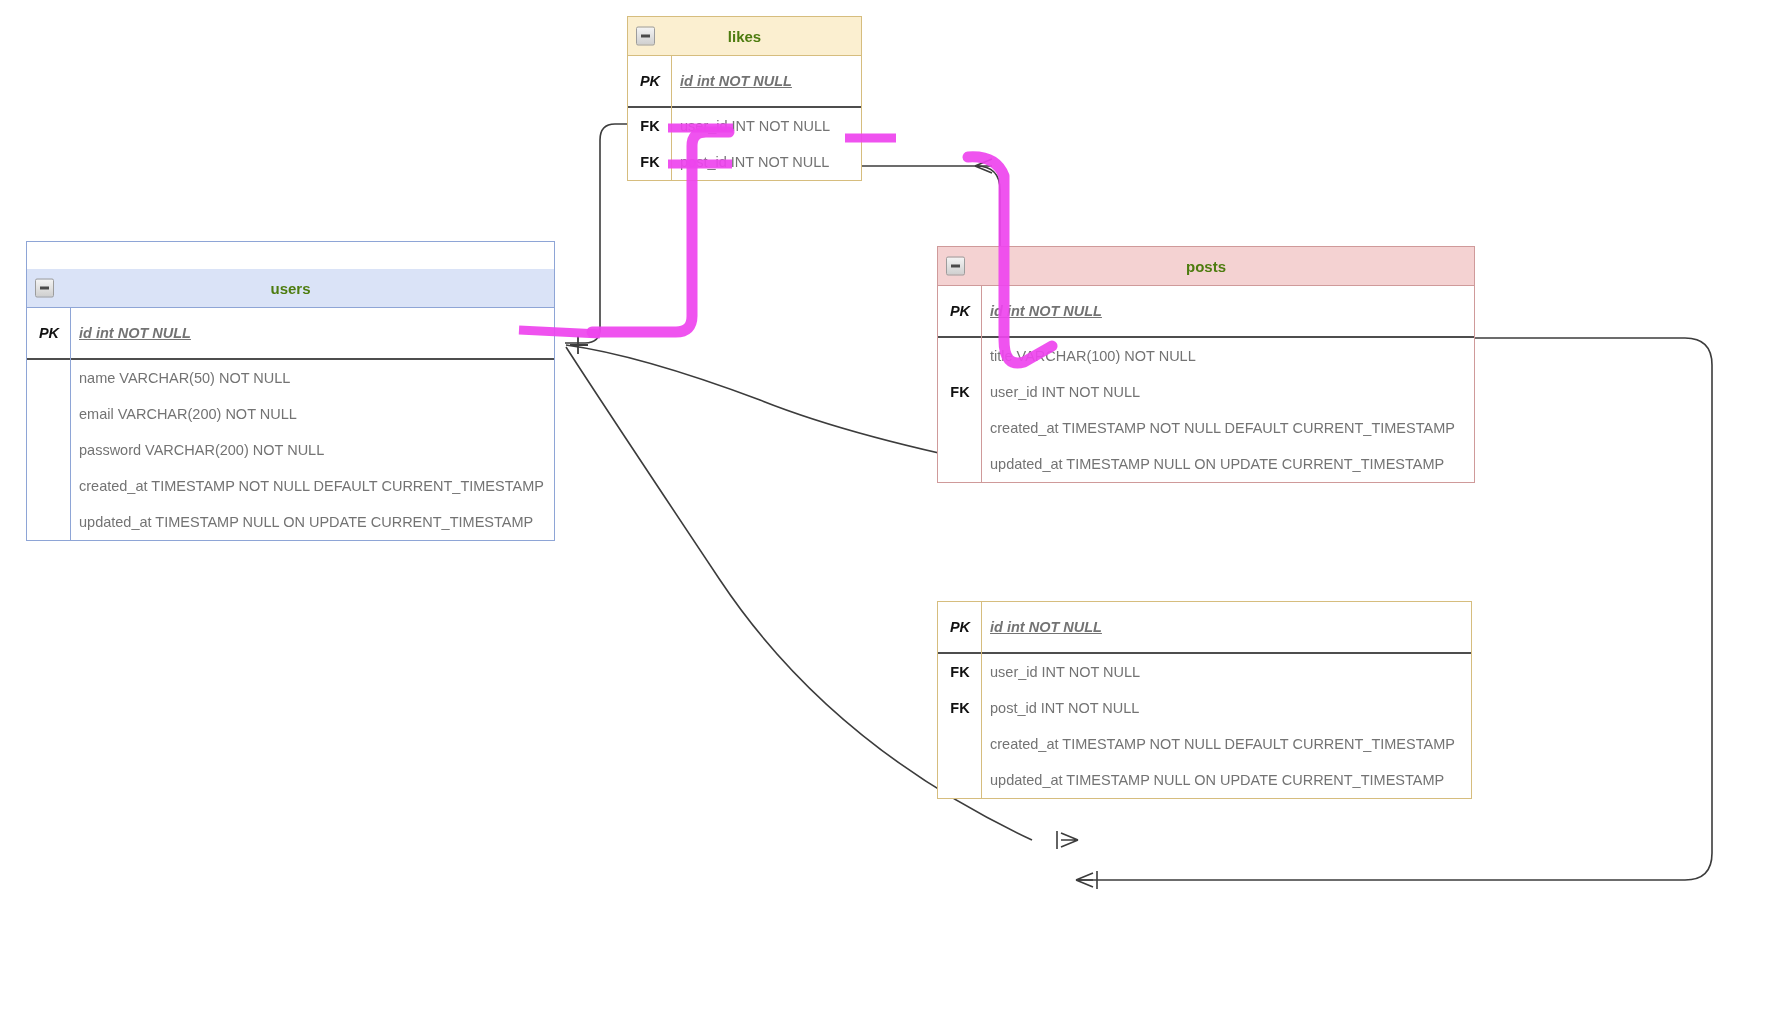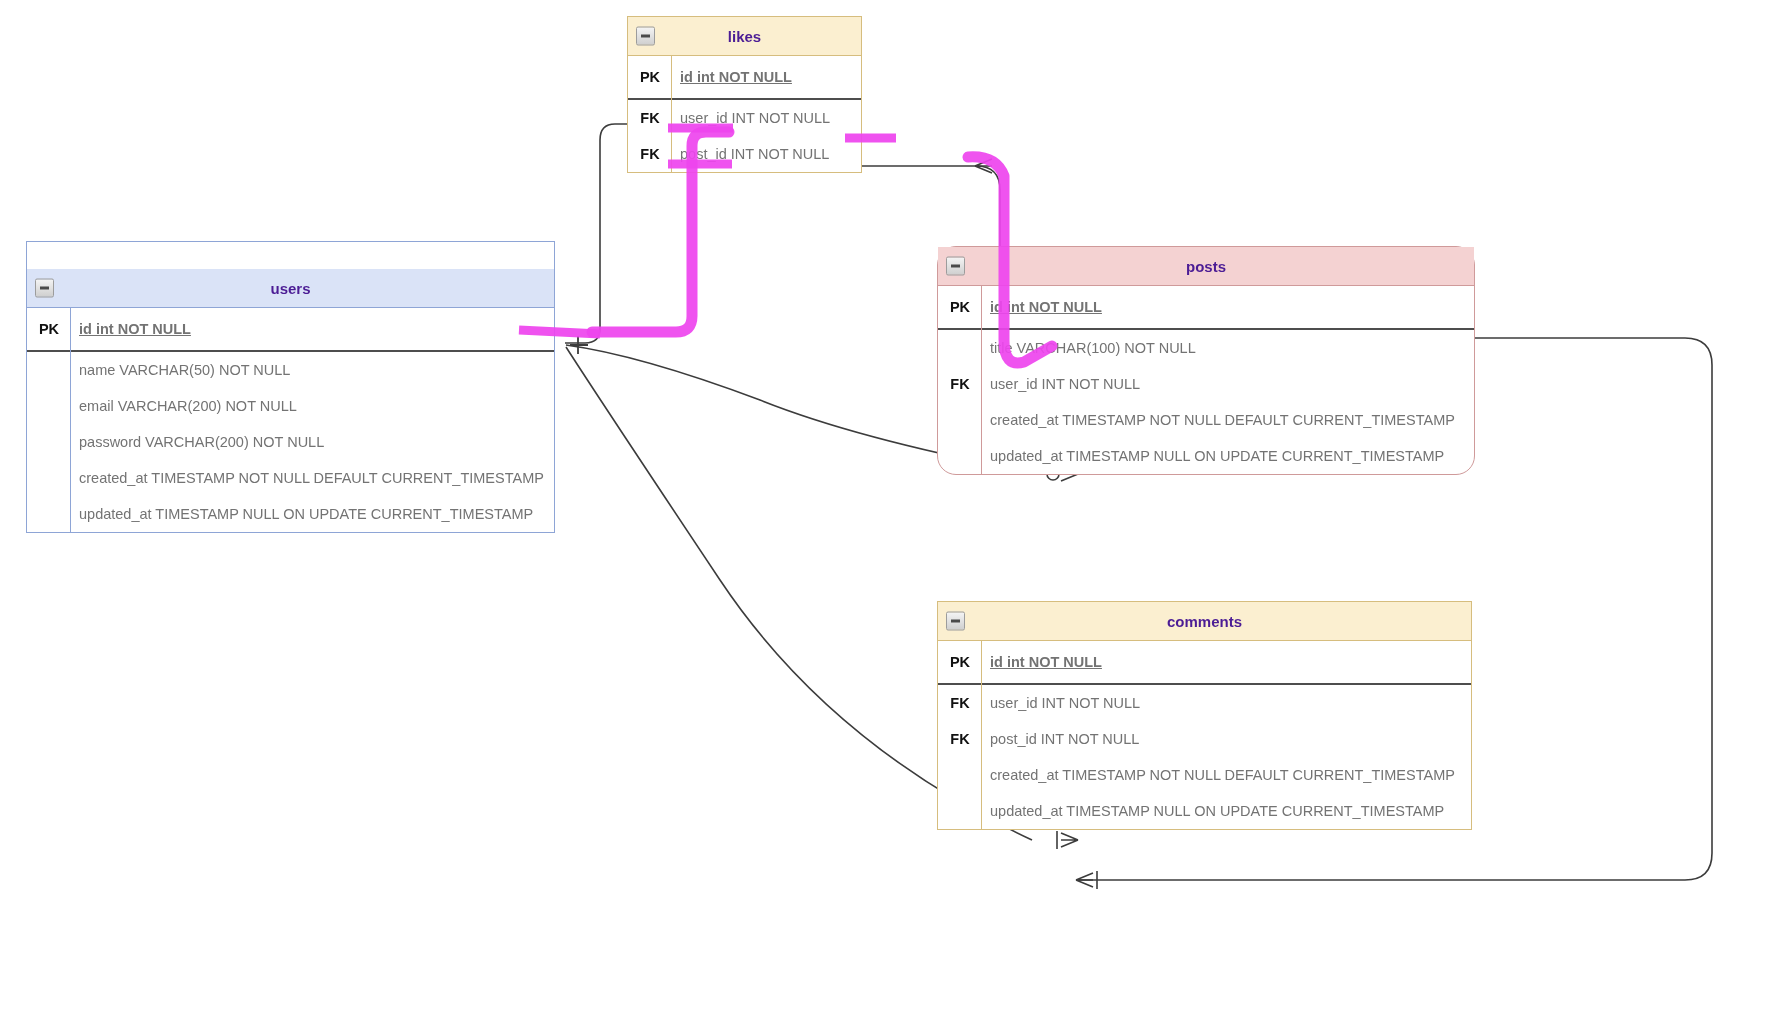--- a/index.html
+++ b/index.html
@@ -16,40 +16,40 @@
   .table-box{
     position:absolute;
     box-sizing:border-box;
     background:#ffffff;
     border:1px solid #9aa8c7;
   }
   .tbl-header{
     position:relative;
     height:39px;
     display:flex;align-items:center;justify-content:center;
-    font-size:15px;font-weight:bold;color:#4c1d95;
+    font-size:15px;font-weight:bold;color:#4d7c0f;
     border-bottom:1px solid #9aa8c7;
     box-sizing:border-box;
   }
   .collapse-icon{
     position:absolute;left:8px;top:50%;transform:translateY(-50%);
     width:17px;height:17px;border:1px solid #9c9c9c;border-radius:2px;
     background:linear-gradient(#f4f4f4,#cfcfcf);
     display:flex;align-items:center;justify-content:center;
   }
   .collapse-icon i{display:block;width:9px;height:3px;background:#4a4a4a;}
 
   .tbl-body{position:relative;}
   .row{
     position:relative;
     display:flex;align-items:center;
     height:36px;
     box-sizing:border-box;
   }
-  .row.pk-row{height:42px;}
+  .row.pk-row{height:50px;font-style:italic;}
   .keycol{
     width:44px;flex:0 0 44px;
     text-align:center;
     font-size:14.5px;font-weight:bold;color:#111;
     box-sizing:border-box;
   }
   .namecol{
     flex:1 1 auto;
     padding-left:8px;
     font-size:14.5px;color:#737373;
@@ -67,21 +67,21 @@
   #users .vline{background:#8ea5d6;}
 
   
   #likes{left:627px;top:16px;width:235px;}
   #likes{border-color:#d6bd7e;}
   #likes .tbl-header{background:#fbefd0;border-color:#d6bd7e;}
   #likes .vline{background:#d6bd7e;}
 
   
   #posts{left:937px;top:246px;width:538px;}
-  #posts{border-color:#cf9a9a;border-radius:19px;}
+  #posts{border-color:#cf9a9a;}
   #posts .tbl-header{background:#f4d2d2;border-color:#cf9a9a;}
   #posts .vline{background:#cf9a9a;}
 
   
   #comments{left:937px;top:601px;width:535px;}
   #comments{border-color:#d6bd7e;}
   #comments .tbl-header{background:#fbefd0;border-color:#d6bd7e;}
   #comments .vline{background:#d6bd7e;}
 </style>
 </head>
@@ -202,26 +202,20 @@
           <div class="namecol">created_at TIMESTAMP NOT NULL DEFAULT CURRENT_TIMESTAMP</div>
         </div>
       <div class="row">
           <div class="keycol"></div>
           <div class="namecol">updated_at TIMESTAMP NULL ON UPDATE CURRENT_TIMESTAMP</div>
         </div>
     </div>
   </div>
 
   <div class="table-box" id="comments">
-    <div class="tbl-header">
-      <span class="collapse-icon">
-          <i></i>
-        </span>
-      <span>comments</span>
-    </div>
     <div class="tbl-body">
       <div class="vline" style="left:43px;"></div>
       <div class="row pk-row">
         <div class="keycol">PK</div>
         <div class="namecol"><span>id int NOT NULL</span></div>
       </div>
       <div class="pk-sep"></div>
       <div class="row">
           <div class="keycol">FK</div>
           <div class="namecol">user_id INT NOT NULL</div>

